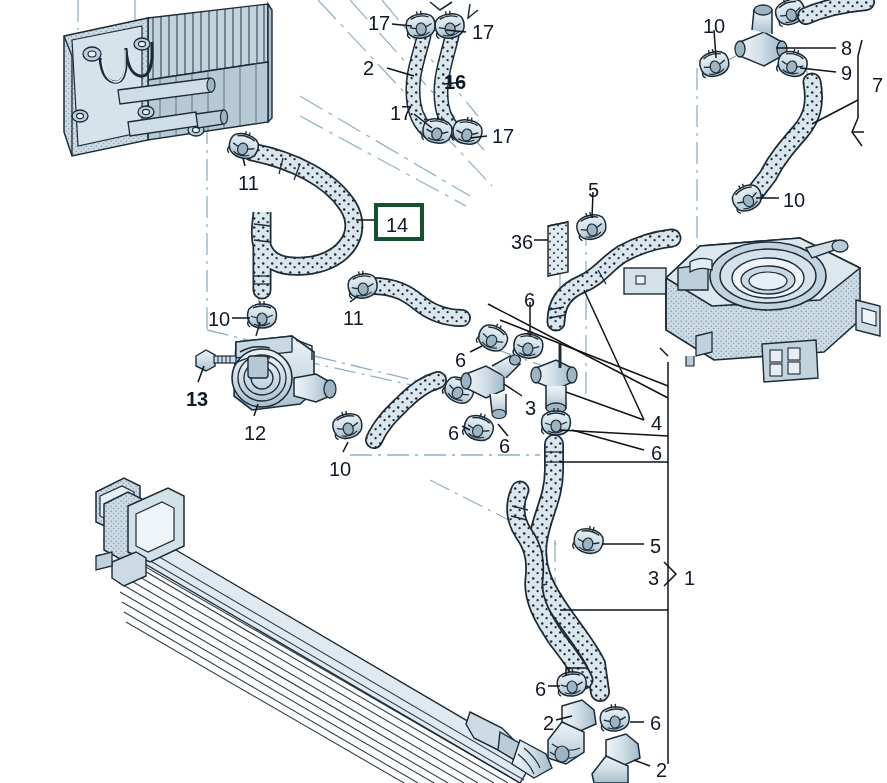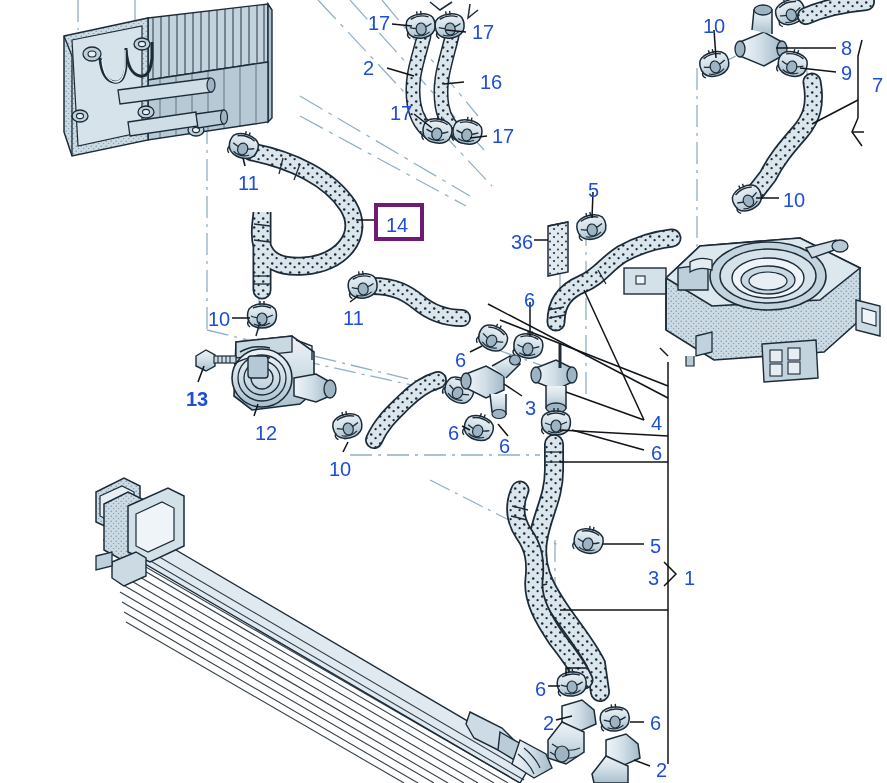--- a/index.html
+++ b/index.html
@@ -1,22 +1,22 @@
 <!DOCTYPE html>
 <html><head>
 <meta charset="utf-8">
 <style>
   html,body{margin:0;padding:0;background:#ffffff;}
   body{width:887px;height:783px;overflow:hidden;
        font-family:"Liberation Sans",sans-serif;}
   #stage{position:relative;width:887px;height:783px;background:#fff;}
   svg#dwg{position:absolute;left:0;top:0;width:887px;height:783px;}
   .lbl{position:absolute;font-family:"Liberation Sans",sans-serif;
-       font-size:20px;color:#1d4ed8;line-height:1;white-space:nowrap;}
-  .hi-box{position:absolute;border:4px solid #701a75;box-sizing:border-box;}
+       font-size:20px;color:#0f172a;line-height:1;white-space:nowrap;}
+  .hi-box{position:absolute;border:4px solid #14532d;box-sizing:border-box;}
   .hi-box .lbl{position:static;}
 </style>
 </head>
 <body>
 
 <div id="stage">
 
 <svg id="dwg" viewBox="0 0 887 783">
   <defs>
     <pattern id="spk" width="9" height="9" patternUnits="userSpaceOnUse">
@@ -490,37 +490,37 @@
     <path d="M 644 722 L 630 722"></path>
     <path d="M 650 766 L 634 760"></path>
 
     <path d="M 566 676 L 566 668 L 586 668"></path>
   </g>
 </svg>
 
 <div class="lbl" style="left:368px;top:13px;">17</div>
 <div class="lbl" style="left:472px;top:22px;">17</div>
 <div class="lbl" style="left:363px;top:58px;">2</div>
-<div class="lbl" style="left:480px;top:72px;">16</div>
+<div class="lbl" style="left:444px;top:72px;font-weight:bold;">16</div>
 <div class="lbl" style="left:390px;top:103px;">17</div>
 <div class="lbl" style="left:492px;top:126px;">17</div>
 <div class="lbl" style="left:703px;top:16px;">10</div>
 <div class="lbl" style="left:841px;top:38px;">8</div>
 <div class="lbl" style="left:841px;top:63px;">9</div>
 <div class="lbl" style="left:872px;top:75px;">7</div>
 <div class="lbl" style="left:783px;top:190px;">10</div>
 <div class="lbl" style="left:238px;top:173px;">11</div>
 <div class="lbl" style="left:588px;top:180px;">5</div>
 <div class="lbl" style="left:511px;top:232px;">36</div>
 <div class="lbl" style="left:208px;top:309px;">10</div>
 <div class="lbl" style="left:343px;top:308px;">11</div>
 <div class="lbl" style="left:524px;top:290px;">6</div>
 <div class="lbl" style="left:455px;top:350px;">6</div>
 <div class="lbl" style="left:186px;top:389px;font-weight:bold;">13</div>
-<div class="lbl" style="left:255px;top:423px;">12</div>
+<div class="lbl" style="left:244px;top:423px;">12</div>
 <div class="lbl" style="left:525px;top:398px;">3</div>
 <div class="lbl" style="left:651px;top:413px;">4</div>
 <div class="lbl" style="left:448px;top:423px;">6</div>
 <div class="lbl" style="left:499px;top:436px;">6</div>
 <div class="lbl" style="left:651px;top:443px;">6</div>
 <div class="lbl" style="left:329px;top:459px;">10</div>
 <div class="lbl" style="left:650px;top:536px;">5</div>
 <div class="lbl" style="left:648px;top:568px;">3</div>
 <div class="lbl" style="left:684px;top:568px;">1</div>
 <div class="lbl" style="left:535px;top:679px;">6</div>

